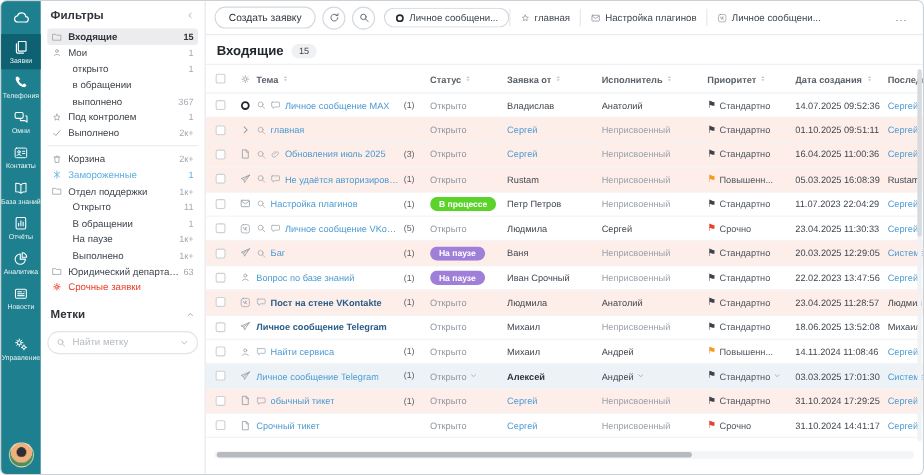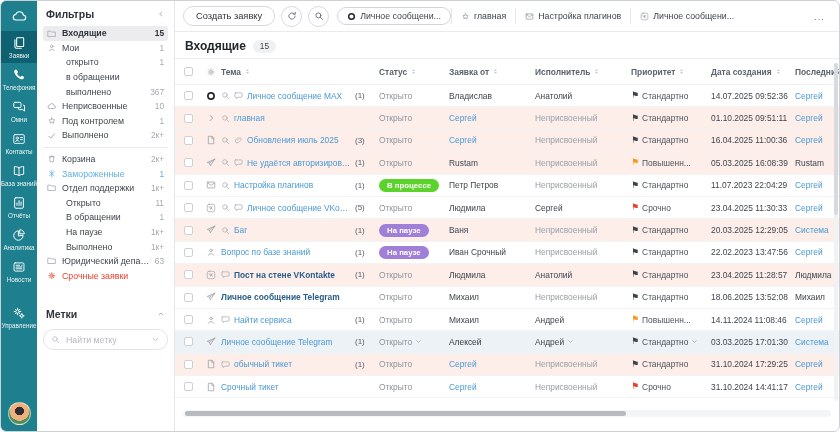--- a/index.html
+++ b/index.html
@@ -21,38 +21,38 @@
                padding:5px 0 4px; cursor:pointer; }
   .rail-item .ic svg { width:14px; height:14px; }
   .rail-item .rlbl { font-size:6.3px; color:#eaf4f5; white-space:nowrap; }
   .rail-item.active { background:#0d6170; }
   .rail-item.gap { margin-top:14px; }
   .avatar { margin-top:auto; margin-bottom:6px; width:23px; height:23px; border-radius:50%;
             border:1.5px solid rgba(255,255,255,.55); cursor:pointer; overflow:hidden;
             background: radial-gradient(circle at 50% 38%, #2d2d33 0 26%, #f0b07e 27% 58%, #4d8f5a 59%); }
 
   
-  .filters { width:138px; border-right:1px solid #e4e7ea; padding:7px 6px 0; display:flex;
+  .filters { width:150px; border-right:1px solid #e4e7ea; padding:7px 6px 0; display:flex;
              flex-direction:column; flex-shrink:0; overflow:hidden; }
   .f-head { display:flex; justify-content:space-between; align-items:center; padding:0 3px 6px;
             font-size:10.5px; font-weight:bold; color:#2e343a; }
   .f-head .ic { color:#9aa1a8; cursor:pointer; } .f-head .ic svg{ width:8px; height:8px; }
   .f-item { display:flex; align-items:center; height:14.6px; padding:0 4px; border-radius:3px;
             font-size:8.8px; color:#3e454d; cursor:pointer; }
   .f-item .ic { width:10px; margin-right:5px; color:#98a0a8; flex-shrink:0; }
   .f-item .ic svg { width:9.5px; height:9.5px; }
   .f-item .flbl { flex:1; white-space:nowrap; overflow:hidden; text-overflow:ellipsis; }
   .f-item .fcnt { margin-left:4px; font-size:8.3px; color:#a3a9b0; }
   .f-item.lvl1 { padding-left:23px; }
   .f-item.selected { background:#ececef; font-weight:bold; color:#2e343a; }
   .f-item.selected .fcnt { color:#2e343a; font-weight:bold; }
   .f-item.blue, .f-item.blue .ic, .f-item.blue .fcnt { color:#5fb0e0; }
   .f-item.red, .f-item.red .ic { color:#e8402a; }
   .f-div { height:1px; background:#e8eaec; margin:4px 0; flex-shrink:0; }
-  .labels-head { margin-top:25px; }
+  .labels-head { margin-top:11px; }
   .label-search { margin-top:3px; height:21px; border:1px solid #e1e4e8; border-radius:11px;
                   display:flex; align-items:center; gap:4px; padding:0 7px; color:#b4bac1; }
   .label-search .ic svg { width:9px; height:9px; }
   .label-search input { border:0; outline:0; flex:1; min-width:0; font-size:8.8px;
                         font-family:inherit; color:#3e454d; background:transparent; }
   .label-search input::placeholder { color:#b4bac1; }
 
   
   .main { flex:1; min-width:0; display:flex; flex-direction:column; position:relative; }
   .toolbar { height:31px; flex-shrink:0; display:flex; align-items:center; gap:6px;
@@ -100,21 +100,21 @@
   .subj a { color:#4a9ad2; text-decoration:none; white-space:nowrap; overflow:hidden;
             text-overflow:ellipsis; }
   .subj a.bold { font-weight:bold; color:#2a5d87; }
   .cnt2 { color:#565d66; font-size:8px; }
   .cell { display:flex; align-items:center; gap:3px; white-space:nowrap; overflow:hidden; }
   .status-plain { color:#8d949c; }
   .badge { color:#fff; font-weight:bold; font-size:7.8px; padding:2px 8px; border-radius:9px; }
   .badge.green { background:#5bd32a;text-align:right; }
   .badge.purple { background:#a07fd9; }
   .t-dark { color:#3f464e; } .t-link { color:#4a9ad2; } .t-muted { color:#9aa1a8; }
-  .t-bold { color:#2f353b; font-weight:normal; }
+  .t-bold { color:#2f353b; font-weight:bold; }
   .flag { font-size:9px; line-height:1; }
   .flag.std { color:#3c434b; } .flag.raised { color:#f59b22; } .flag.urgent { color:#e8402a; }
   .caret { color:#9aa1a8; } .caret svg { width:7px; height:7px; }
 
   .hscroll { height:7px; background:#f4f5f6; border-radius:4px; margin:5px 8px 14px; position:relative;
              flex-shrink:0; cursor:pointer; }
   .hthumb { position:absolute; left:2px; top:1px; height:5px; width:68%; background:#b7bbc0;
             border-radius:3px; }
   .vscroll { position:absolute; right:1px; top:62px; bottom:30px; width:4px; background:#f1f2f4;
              border-radius:2px; cursor:pointer; }
@@ -253,29 +253,20 @@
           <span class="flbl">открыто</span>
           <span class="fcnt">1</span>
         </div>
         <div class="f-item lvl1">
           <span class="flbl">в обращении</span>
           <span class="fcnt"></span>
         </div>
         <div class="f-item lvl1">
           <span class="flbl">выполнено</span>
           <span class="fcnt">367</span>
-        </div>
-        <div class="f-item">
-          <span class="ic">
-            <svg viewBox="0 0 24 24" fill="none" stroke="currentColor" stroke-width="2" stroke-linecap="round" stroke-linejoin="round">
-              <path d="M7 16.5a4.2 4.2 0 0 1-.4-8.4 5.8 5.8 0 0 1 11.3 1.2 3.6 3.6 0 0 1-.4 7.2z"></path>
-            </svg>
-          </span>
-          <span class="flbl">Неприсвоенные</span>
-          <span class="fcnt">10</span>
         </div>
         <div class="f-item">
           <span class="ic">
             <svg viewBox="0 0 24 24" fill="none" stroke="currentColor" stroke-width="1.8" stroke-linecap="round" stroke-linejoin="round">
               <path d="M12 4.5l2.2 4.6 5 .7-3.6 3.5.9 5-4.5-2.4-4.5 2.4.9-5L4.8 9.8l5-.7z"></path>
             </svg>
           </span>
           <span class="flbl">Под контролем</span>
           <span class="fcnt">1</span>
         </div>

